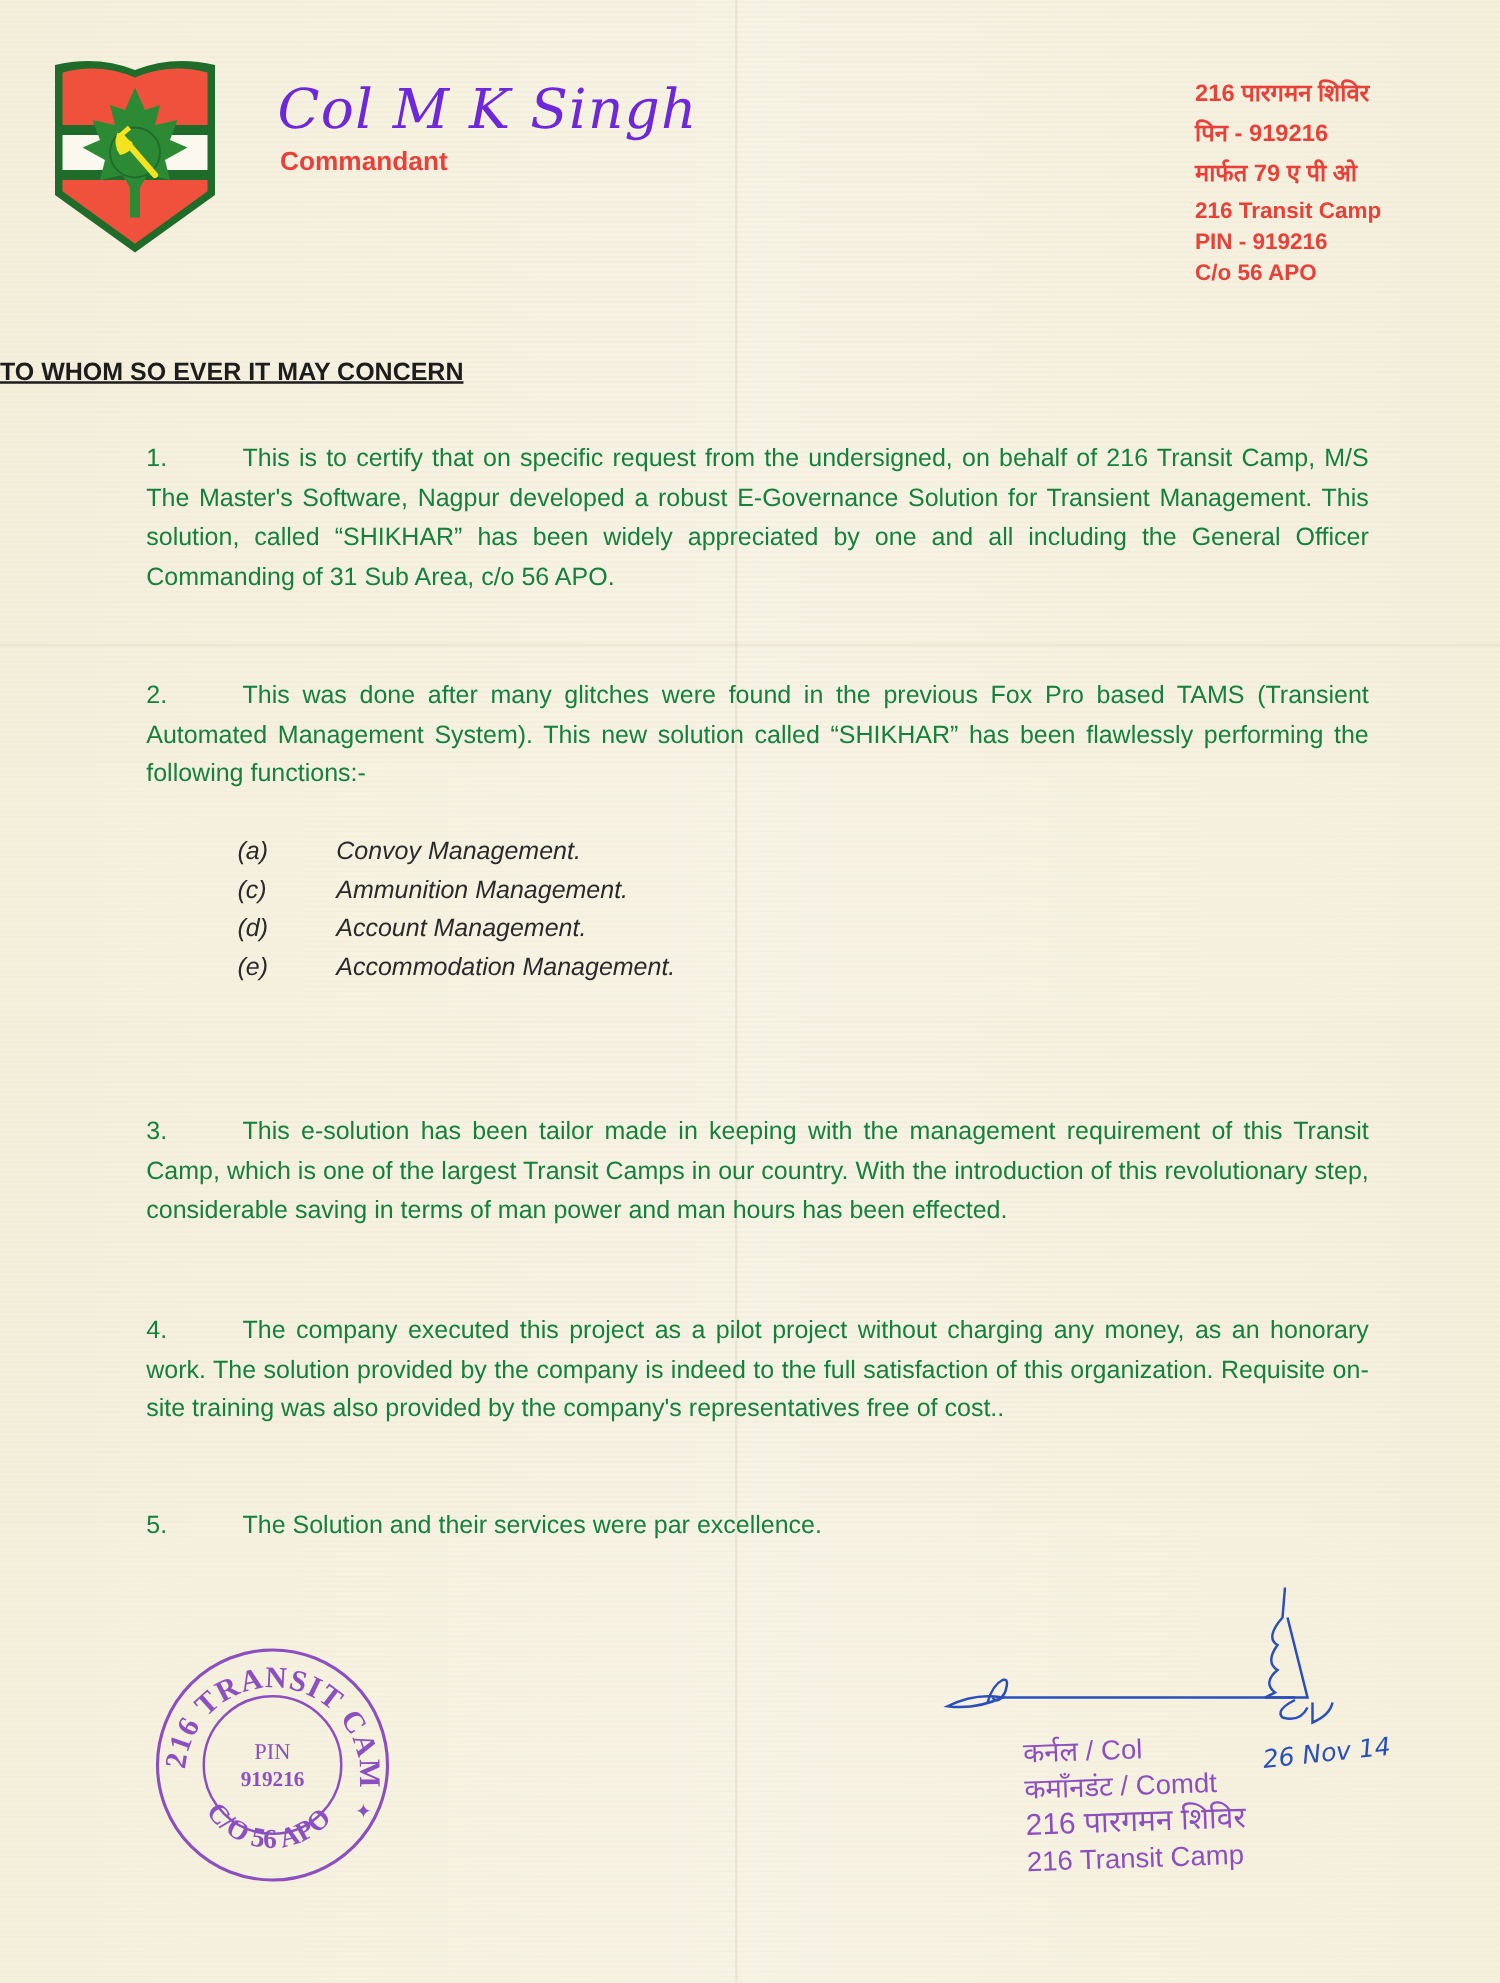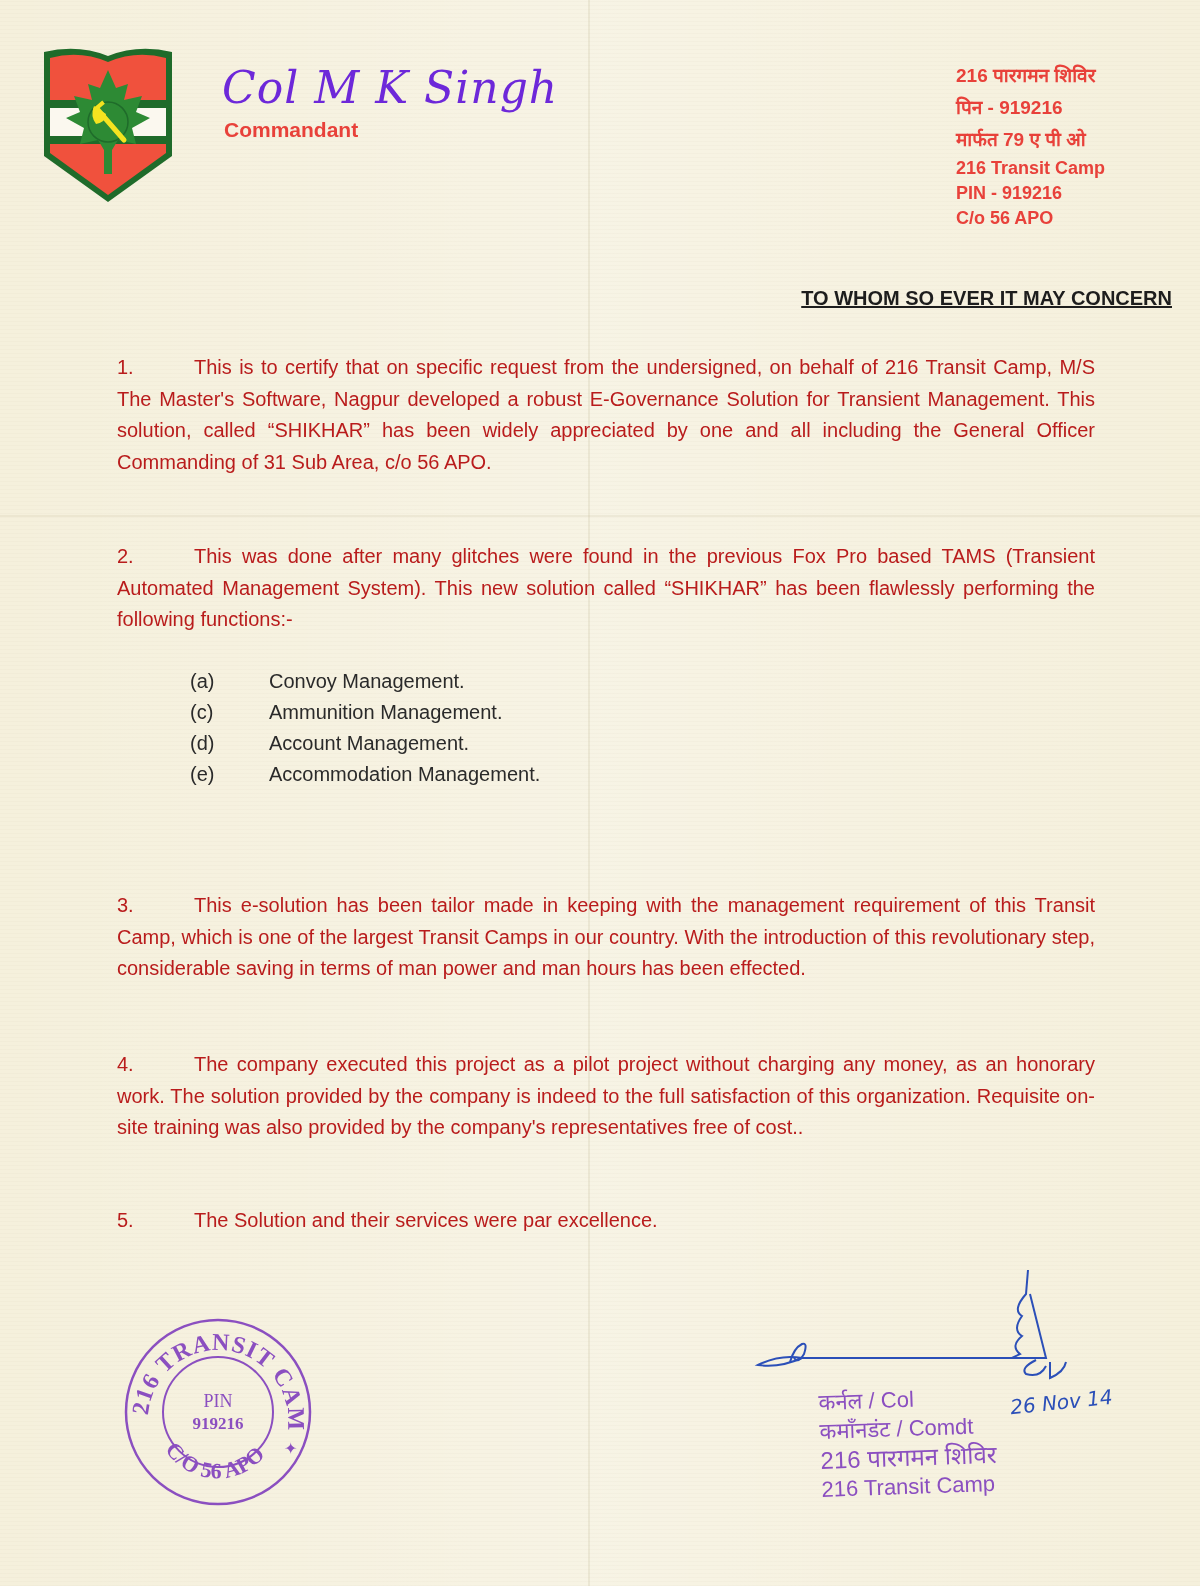--- a/index.html
+++ b/index.html
@@ -26,32 +26,32 @@
     position: absolute; left: 224px; top: 118px;
     font-family: "Liberation Sans", sans-serif; font-weight: bold;
     font-size: 21px; color: #e8413a;
   }
   .address { position: absolute; left: 956px; top: 60px; color: #e8413a; font-family: "Liberation Sans", sans-serif; font-weight: bold; }
   .address .hi { font-size: 19px; line-height: 32px; }
   .address .en { font-size: 18px; line-height: 25px; }
 
   
   .subject {
-    position: absolute; left: 0; width: 1172px; top: 287px; text-align: right;
+    position: absolute; left: 0; width: 1172px; top: 287px; text-align: left;
     font-family: "Liberation Sans", sans-serif; font-size: 20px; font-weight: bold;
     text-decoration: underline; color: #1d1d1d;
   }
   .para {
     position: absolute; left: 117px; width: 978px;
     font-family: "Liberation Sans", sans-serif; font-size: 20px; line-height: 31.5px;
-    color: #b91c1c; text-align: justify;
+    color: #15803d; text-align: justify;
   }
   .para .num { display: inline-block; width: 77px; }
   .list { position: absolute; left: 190px; top: 666px; font-family: "Liberation Sans", sans-serif; font-size: 20px; color: #2a2a2a; }
-  .list-item { height: 31px; line-height: 31px; white-space: nowrap; }
+  .list-item { height: 31px; line-height: 31px; white-space: nowrap; font-style: italic; }
   .list-item .marker { display: inline-block; width: 79px; }
 
   
   .stamp { position: absolute; left: 118px; top: 1312px; width: 200px; height: 200px; }
 
   
   .sig { position: absolute; left: 750px; top: 1250px; width: 420px; height: 150px; }
   .sig-date {
     position: absolute; left: 1010px; top: 1390px; transform: rotate(-6deg);
     font-family: "DejaVu Sans", sans-serif; font-style: italic; font-size: 20px; color: #2b4fb8;

